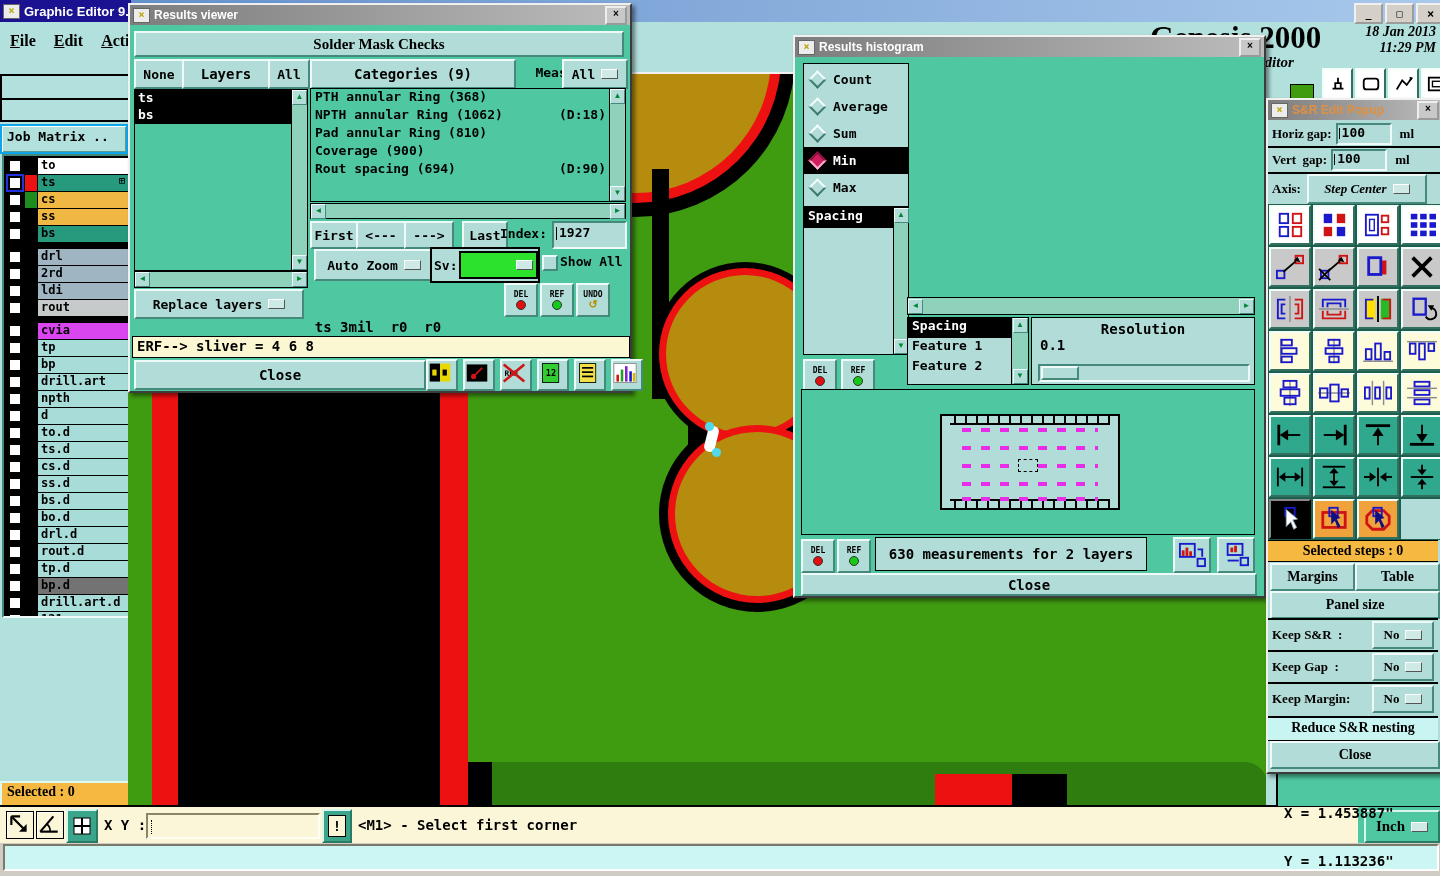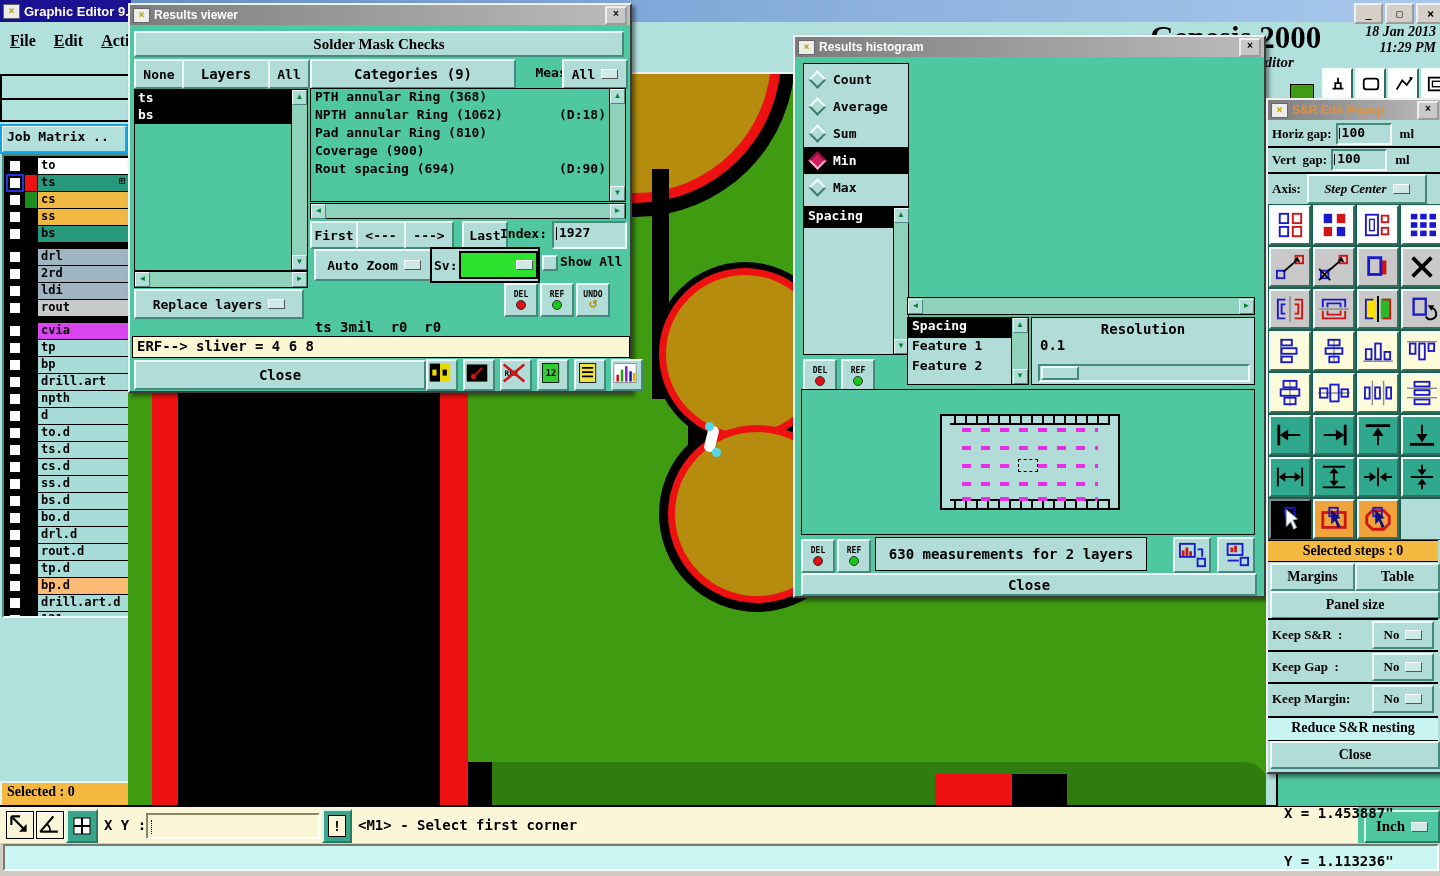--- a/index.html
+++ b/index.html
@@ -302,21 +302,21 @@
           <span class="lswatch"></span>
           <span class="lname" style="background:#a8dcd8">
             <span>tp.d</span>
             <span class="lbadge"></span>
           </span>
         </div>
 
         <div class="lrow">
           <span class="lcheck"></span>
           <span class="lswatch"></span>
-          <span class="lname" style="background:#fdba74">
+          <span class="lname" style="background:#737373">
             <span>bp.d</span>
             <span class="lbadge"></span>
           </span>
         </div>
 
         <div class="lrow">
           <span class="lcheck"></span>
           <span class="lswatch"></span>
           <span class="lname" style="background:#a8dcd8">
             <span>drill.art.d</span>

